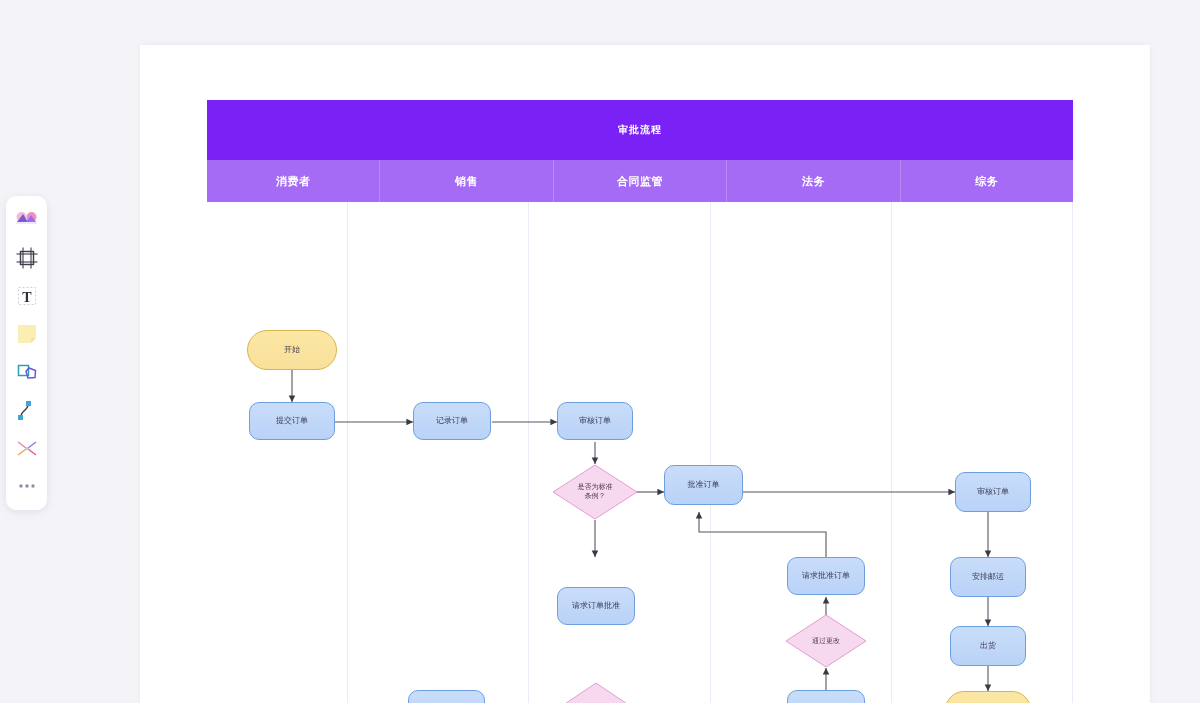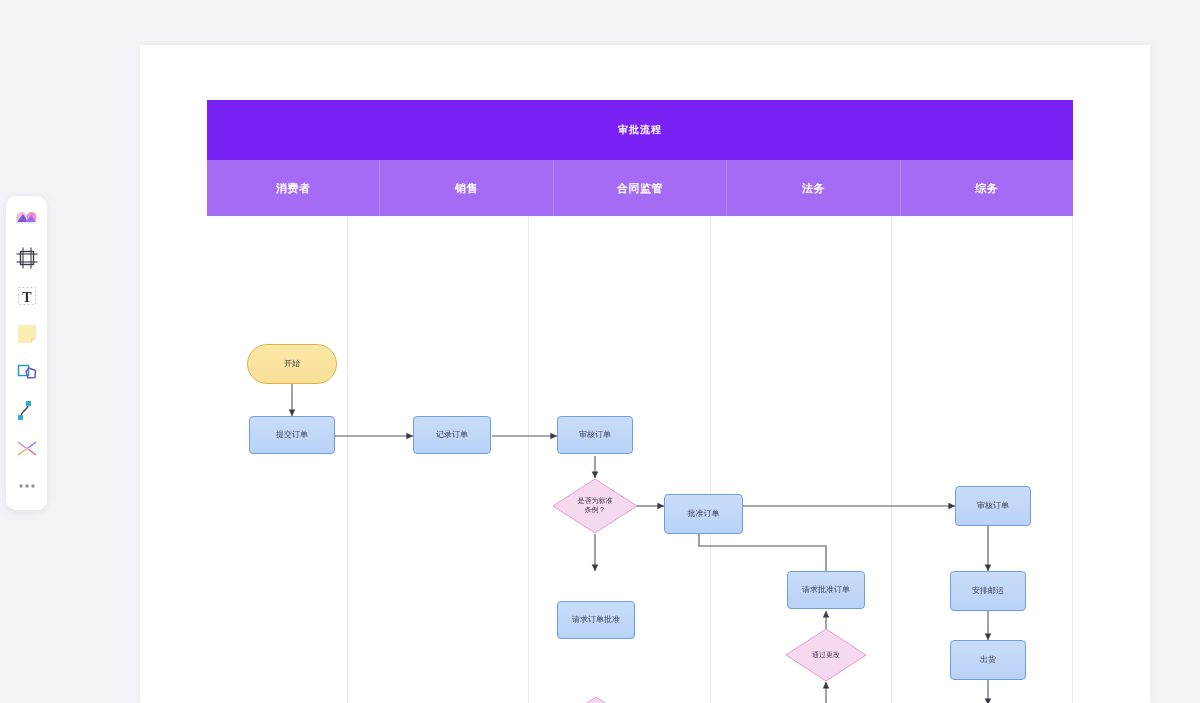--- a/index.html
+++ b/index.html
@@ -35,21 +35,21 @@
   
   #swimlane{
     position:absolute;left:207px;top:100px;width:866px;height:603px;
   }
   #lane-title{
     height:60px;background:#7a22f5;
     display:flex;align-items:center;justify-content:center;
     color:#ffffff;font-size:10px;font-weight:bold;letter-spacing:1px;
   }
   #lane-headers{
-    height:56px;background:#a56bf5;display:flex;
+    height:42px;background:#a56bf5;display:flex;
   }
   .lane-head{
     flex:1;display:flex;align-items:center;justify-content:center;
     color:#ffffff;font-size:11px;font-weight:bold;letter-spacing:.5px;
     border-right:1px solid #b98bf7;
   }
   .lane-head:last-child{border-right:none;}
   #lane-body{
     position:relative;height:501px;background:#ffffff;display:flex;gap:40px;
   }
@@ -66,21 +66,21 @@
     position:absolute;
     display:flex;align-items:center;justify-content:center;
     text-align:center;line-height:1.25;
     font-size:8px;color:#3c3c50;
     box-sizing:border-box;
     z-index:5;
   }
   .n-process{
     background:linear-gradient(180deg,#c9ddfa 0%,#b9d2f7 100%);
     border:1px solid #6f9ee0;
-    border-radius:4px;
+    border-radius:10px;
     text-align:center;
   }
   .n-terminal{
     background:linear-gradient(180deg,#fbe7a4 0%,#f8e09a 100%);
     border:1px solid #d9b44a;
     border-radius:24px;
   }
   .n-decision{
     background:transparent;border:none;
   }
@@ -245,21 +245,21 @@
           <polygon points="43,1 85,28 43,55 1,28" fill="#f7d9ef" stroke="#e59bd2" stroke-width="1"></polygon>
         </svg>
         <span class="dia-label">
           <span style="white-space:pre-line;">是否为标准
 条例？</span>
         </span>
       </div>
 
       <div class="node n-process" style="left:350px;top:355px;width:78px;height:38px;margin-top:30px;">请求订单批准</div>
 
-      <div class="node n-process" style="left:457px;top:278px;width:79px;height:40px;">批准订单</div>
+      <div class="node n-process" style="left:457px;top:263px;width:79px;height:40px;">批准订单</div>
 
       <div class="node n-process" style="left:748px;top:270px;width:76px;height:40px;">审核订单</div>
 
       <div class="node n-process" style="left:580px;top:355px;width:78px;height:38px;">请求批准订单</div>
 
       <div class="node n-decision" style="left:578px;top:412px;width:82px;height:54px;">
         <svg class="dia-shape" viewBox="0 0 82 54" preserveAspectRatio="none">
           <polygon points="41,1 81,27 41,53 1,27" fill="#f7d9ef" stroke="#e59bd2" stroke-width="1"></polygon>
         </svg>
         <span class="dia-label">通过更改</span>

